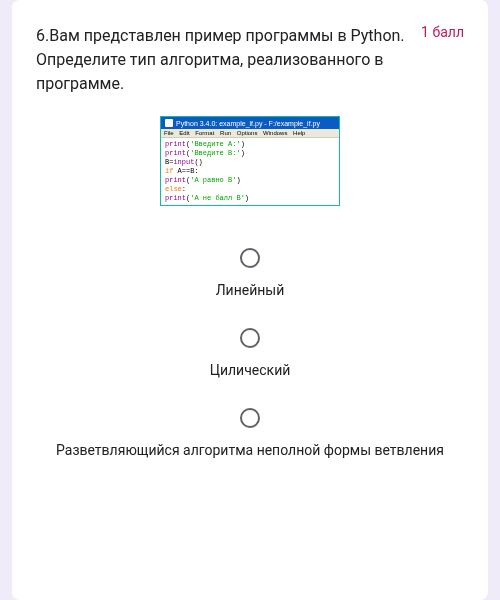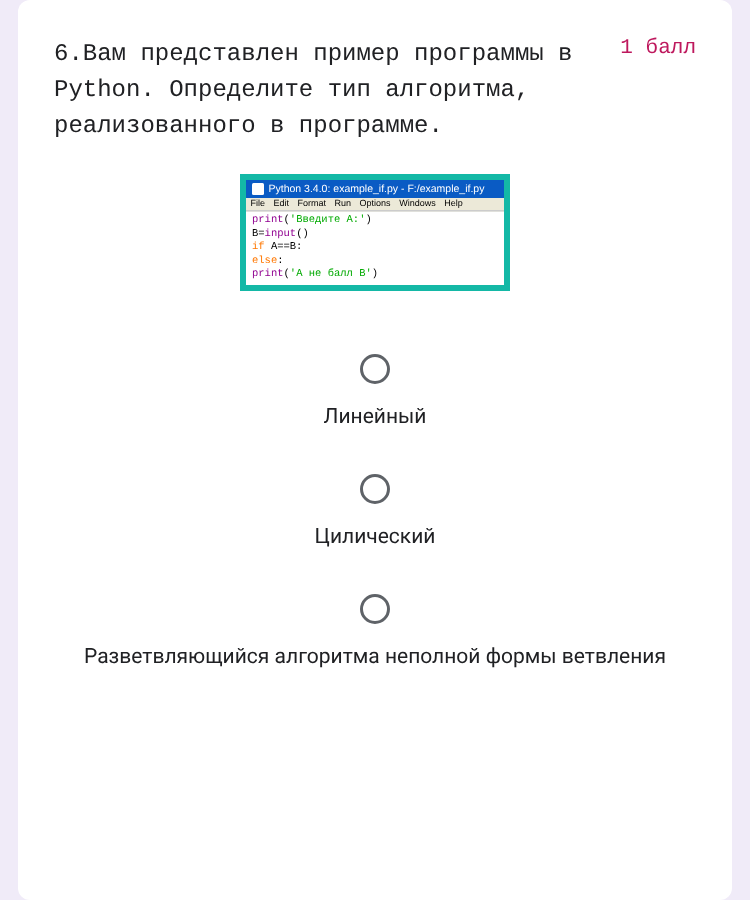--- a/index.html
+++ b/index.html
@@ -20,41 +20,40 @@
       margin: 0 12px;
       padding: 24px;
       height: 100%;
     }
     .question-header {
       display: flex;
       justify-content: space-between;
       align-items: flex-start;
       gap: 0;
       margin-bottom: 20px;
-      font-family: Liberation Mono, monospace;
     }
     .question-text {
       font-size: 16px;
       line-height: 24px;
       color: #202124;
       flex: 1;
     }
     .points {
       font-size: 14px;
       color: #be185d;
       white-space: nowrap;
     }
     .code-image {
       display: flex;
       justify-content: center;
       margin: 16px 0 32px 0;
     }
     .code-window {
       width: 180px;
-      border: 4px solid #14b8a6;
+      border: 1px solid #14b8a6;
       font-size: 7px;
       font-family: Arial, sans-serif;
       background: #fff;
     }
     .code-title-bar {
       background: #0a5bc4;
       color: #fff;
       padding: 2px 4px;
       font-size: 7px;
       display: flex;
@@ -133,22 +132,24 @@
         <span>File</span>
         <span>Edit</span>
         <span>Format</span>
         <span>Run</span>
         <span>Options</span>
         <span>Windows</span>
         <span>Help</span>
       </div>
       <div class="code-body" id="code-body">
           <div><span class="builtin">print</span><span>(</span><span class="str">'Введите A:'</span><span>)</span></div>
+          <div><span class="builtin">print</span><span>(</span><span class="str">'Введите B:'</span><span>)</span></div>
           <div><span>B=</span><span class="builtin">input</span><span>()</span></div>
           <div><span class="kw">if</span><span> A==B:</span></div>
+          <div><span>    </span><span class="builtin">print</span><span>(</span><span class="str">'A равно B'</span><span>)</span></div>
           <div><span class="kw">else</span><span>:</span></div>
           <div><span>    </span><span class="builtin">print</span><span>(</span><span class="str">'A не балл B'</span><span>)</span></div>
         </div>
     </div>
   </div>
 
   <div class="options">
     <div class="option">
       <div class="radio"></div>
       <div class="option-label">Линейный</div>

